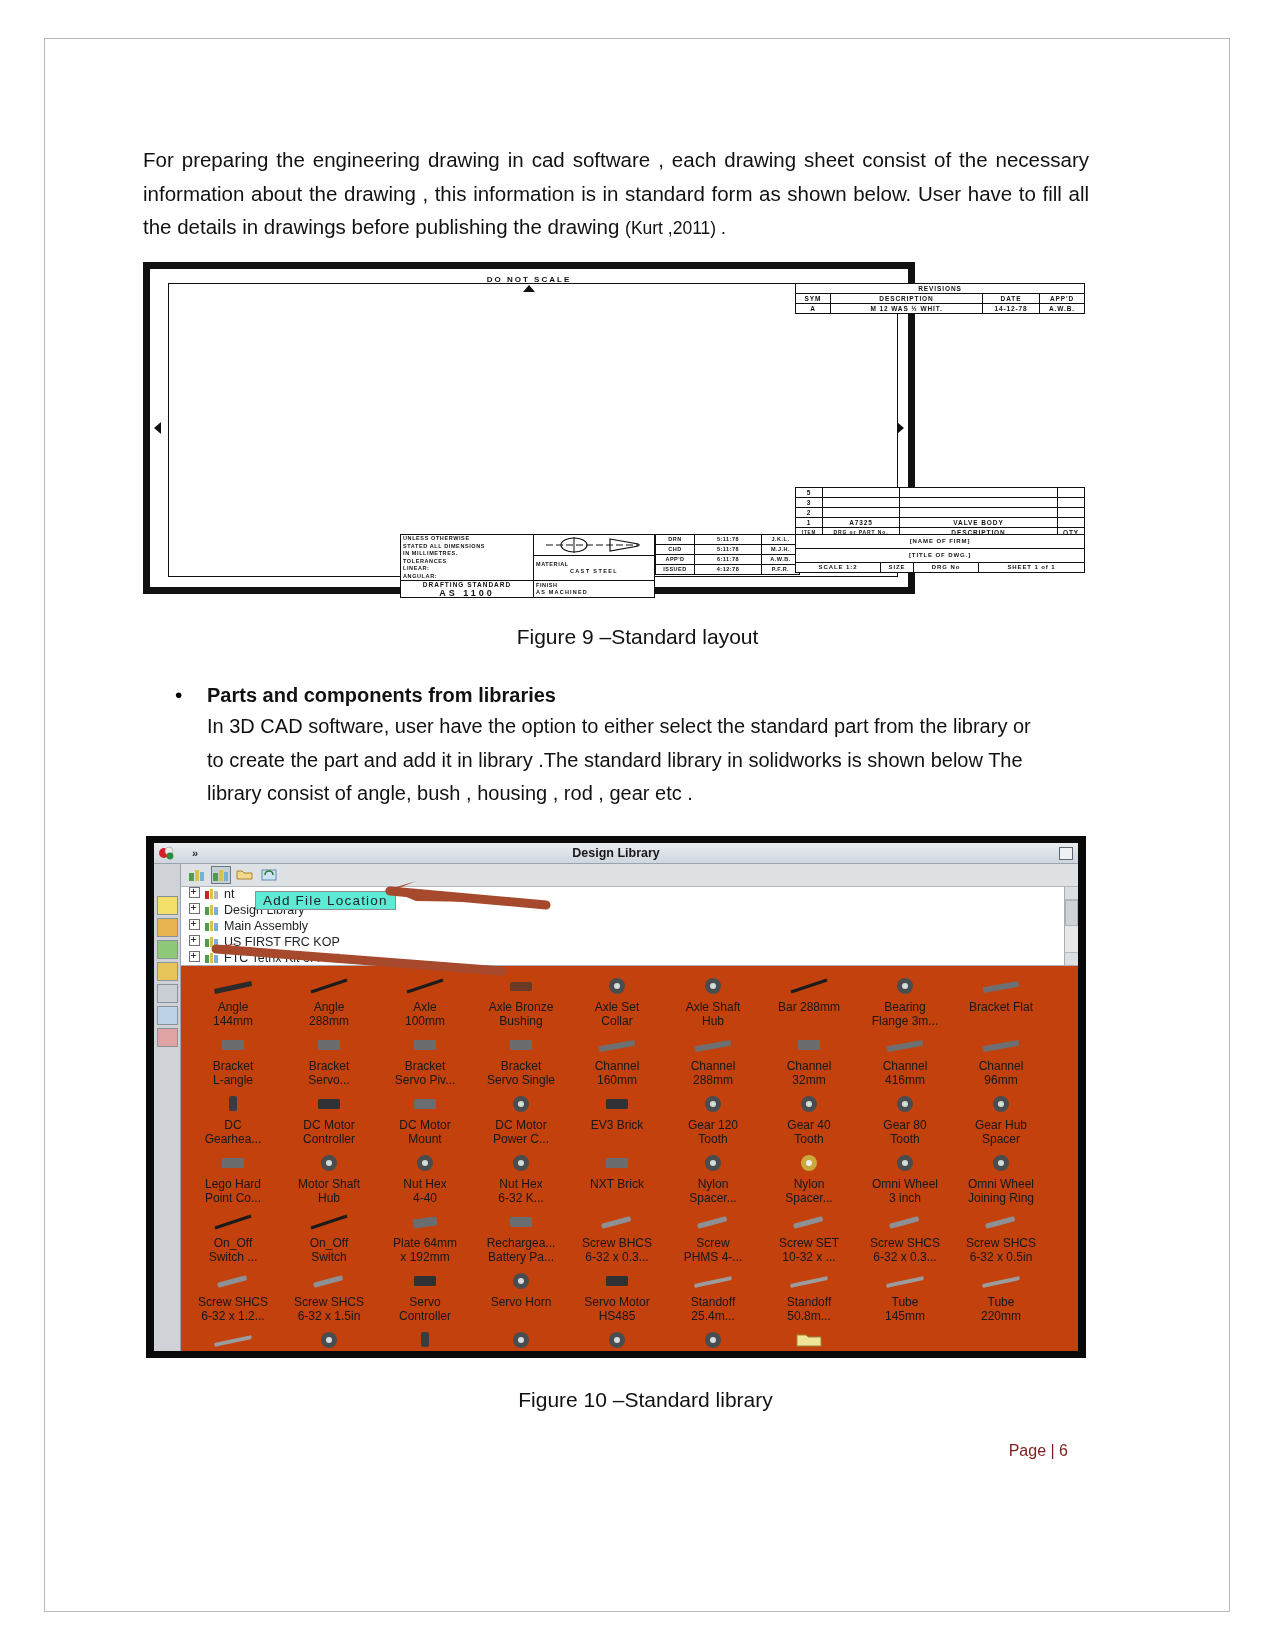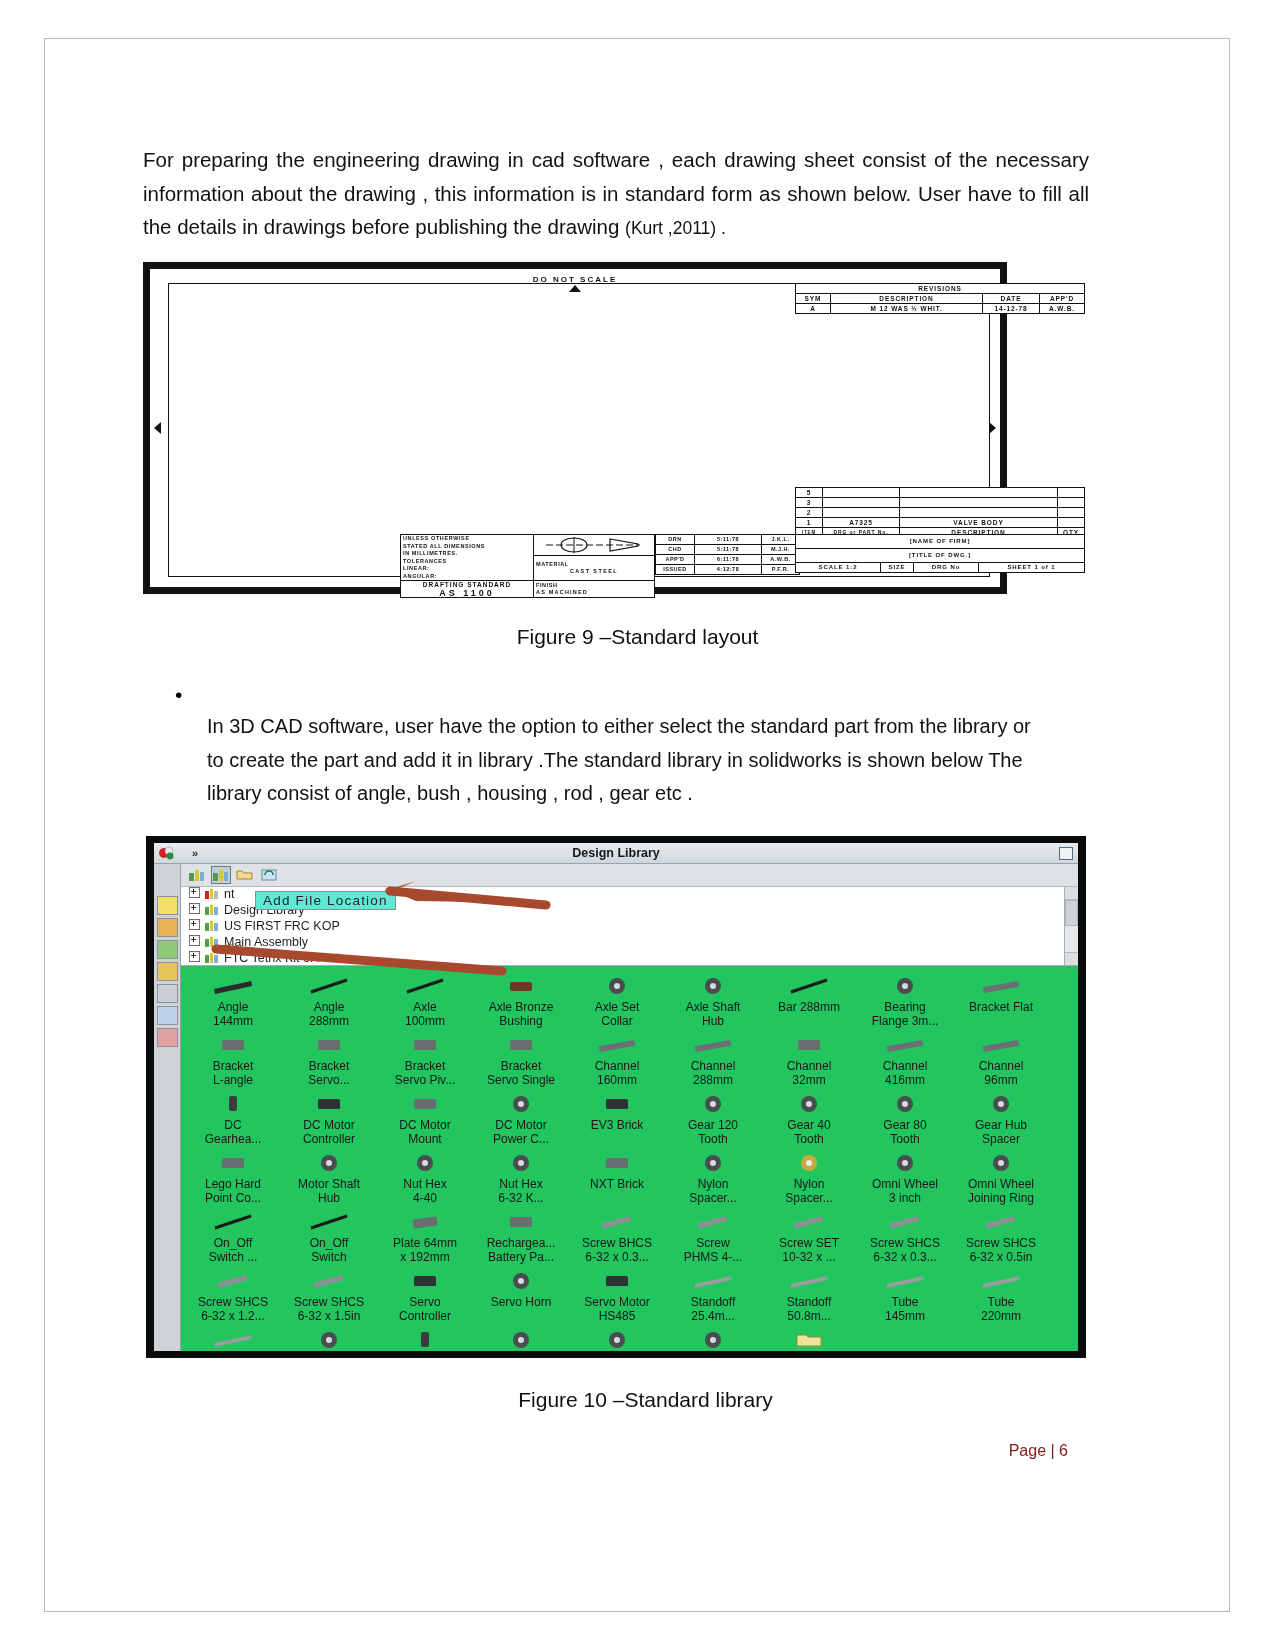--- a/index.html
+++ b/index.html
@@ -21,21 +21,21 @@
                font-size:20px;line-height:33.5px;color:#111;}
 
   .fig-caption{position:absolute;width:100%;text-align:center;
                font-family:"Liberation Sans",sans-serif;font-size:21px;color:#111;}
   #cap1{left:0;top:625px;}
   #cap2{left:8px;top:1388px;}
   .pagenum{position:absolute;left:0;top:1442px;width:1068px;text-align:right;
            font-family:"Liberation Sans",sans-serif;font-size:16px;color:#7f1d1d;}
 
   
-  #fig9{position:absolute;left:143px;top:262px;width:864px;height:332px;
+  #fig9{position:absolute;left:143px;top:262px;width:772px;height:332px;
         background:#111;padding:5px;box-sizing:border-box;}
   #fig9 .sheet{position:relative;width:100%;height:100%;background:#fff;box-sizing:border-box;
                border:2px solid #111;}
   #fig9 .inner-frame{position:absolute;left:18px;top:14px;right:10px;bottom:10px;border:1px solid #111;}
   .dns{position:absolute;left:0;top:6px;width:100%;text-align:center;
        font-family:"Liberation Sans",sans-serif;font-size:8px;letter-spacing:2px;
        font-weight:bold;color:#111;}
   .centmark{position:absolute;width:0;height:0;}
   .cm-top{left:50%;top:16px;border-left:6px solid transparent;border-right:6px solid transparent;
           border-bottom:7px solid #111;transform:translateX(-50%);}
@@ -111,21 +111,21 @@
   .libicon{width:15px;height:13px;margin-right:5px;flex:none;position:relative;}
   .dl-scroll{position:absolute;right:0;top:0;width:13px;height:100%;background:#e6e8ea;border-left:1px solid #a8aeb4;}
   .dl-scroll .arr{height:12px;border-bottom:1px solid #b5bbc0;background:#dcdfe2;position:relative;}
   .dl-scroll .arr.bot{position:absolute;bottom:0;width:100%;border-top:1px solid #b5bbc0;border-bottom:none;}
   .dl-scroll .thumb{position:absolute;top:13px;width:100%;height:26px;background:#cfd3d7;border:1px solid #aeb4b9;box-sizing:border-box;}
 
   .tooltip{position:absolute;left:74px;top:4px;background:#5eead4;border:1px solid #8d8d8d;
            padding:0 7px;height:17px;line-height:17px;
            font-family:"Liberation Sans",sans-serif;font-size:13.5px;letter-spacing:1.2px;color:#24272a;z-index:5;}
 
-  .dl-grid{flex:1;background:#22c55e;padding:6px 4px 0 4px;overflow:hidden;}
+  .dl-grid{flex:1;background:#c2410c;padding:6px 4px 0 4px;overflow:hidden;}
   .grid-row{display:flex;}
   .cell{width:96px;flex:none;text-align:center;padding-bottom:3px;}
   .cell .thumb{height:28px;display:flex;align-items:center;justify-content:center;}
   .cell .lbl{font-family:"Liberation Sans",sans-serif;font-size:12px;line-height:14px;color:#16181a;}
 
   .arrow-svg{position:absolute;left:0;top:0;width:100%;height:100%;pointer-events:none;z-index:9;}
 </style>
 </head>
 <body>
 
@@ -279,20 +279,21 @@
       </tbody>
         </table>
     </div>
   </div>
 
   <div class="fig-caption" id="cap1">Figure 9 –Standard layout</div>
 
   <div class="bullet-block">
     <div class="bullet-row">
       <div class="bullet-dot">•</div>
+      <div class="bullet-head">Parts and components from libraries</div>
     </div>
     <div class="bullet-body">In 3D CAD software, user have the option to either select the standard part from the library or to create the part and add it in library .The standard library in solidworks is shown below The library consist of angle, bush , housing , rod , gear etc .</div>
   </div>
 
   <div id="fig10">
     <div class="dl-win">
 
       <div class="dl-title">
         <div class="logo">
           <svg width="20" height="16" viewBox="0 0 20 16">
@@ -371,32 +372,32 @@
             </div>
             <div class="tree-row">
               <span class="plus"></span>
               <span class="libicon">
                 <svg width="15" height="13" viewBox="0 0 15 13">
                   <rect x="1" y="4" width="4" height="8" fill="#4f9d4a"></rect>
                   <rect x="6" y="2" width="3" height="10" fill="#d8c24a"></rect>
                   <rect x="10" y="4" width="4" height="8" fill="#7ab0d6"></rect>
                 </svg>
               </span>
-              <span>US FIRST FRC KOP</span>
+              <span>Main Assembly</span>
             </div>
             <div class="tree-row">
               <span class="plus"></span>
               <span class="libicon">
                 <svg width="15" height="13" viewBox="0 0 15 13">
                   <rect x="1" y="4" width="4" height="8" fill="#4f9d4a"></rect>
                   <rect x="6" y="2" width="3" height="10" fill="#d8c24a"></rect>
                   <rect x="10" y="4" width="4" height="8" fill="#7ab0d6"></rect>
                 </svg>
               </span>
-              <span>Main Assembly</span>
+              <span>US FIRST FRC KOP</span>
             </div>
             <div class="tree-row">
               <span class="plus"></span>
               <span class="libicon">
                 <svg width="15" height="13" viewBox="0 0 15 13">
                   <rect x="1" y="4" width="4" height="8" fill="#4f9d4a"></rect>
                   <rect x="6" y="2" width="3" height="10" fill="#d8c24a"></rect>
                   <rect x="10" y="4" width="4" height="8" fill="#7ab0d6"></rect>
                 </svg>
               </span>

